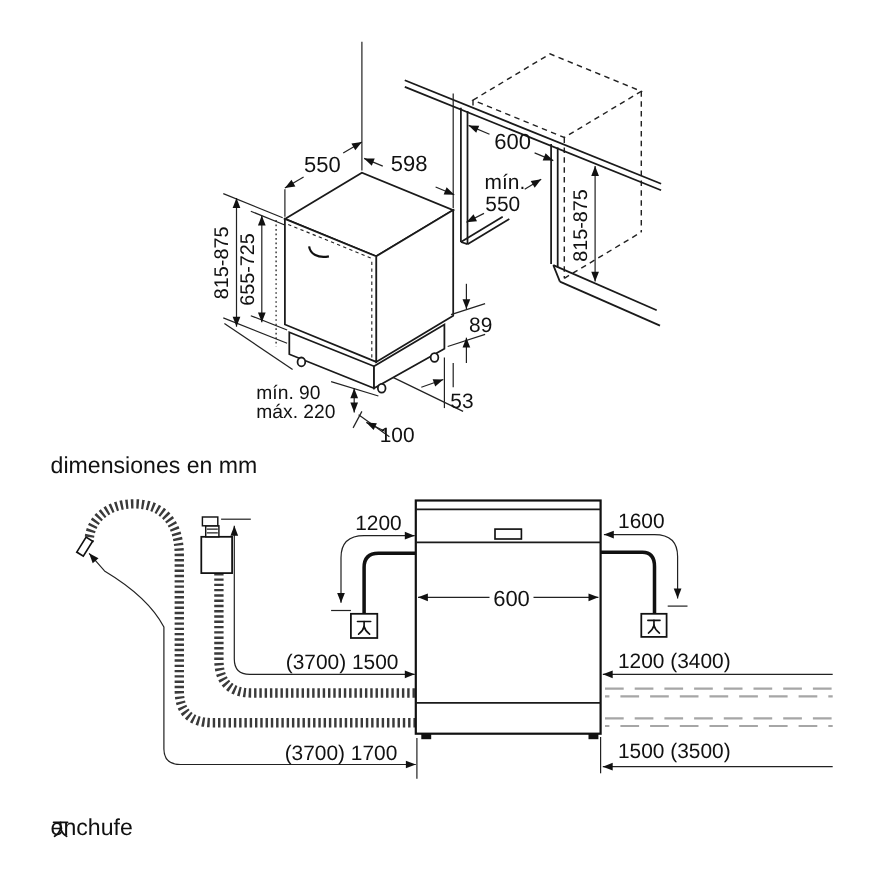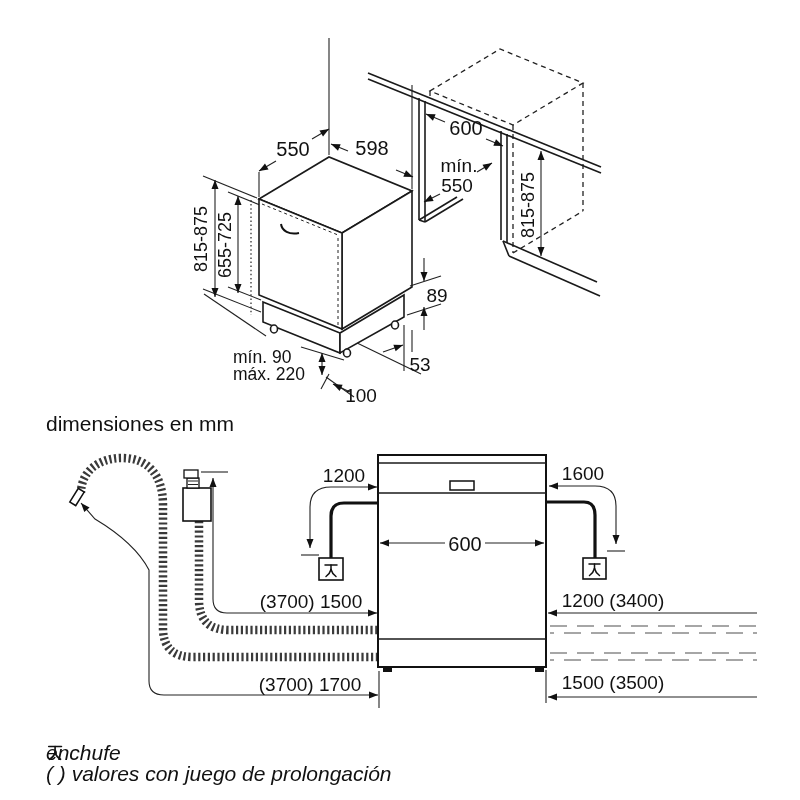--- a/index.html
+++ b/index.html
@@ -16,21 +16,21 @@
   .face{fill:#fff;stroke:#1a1a1a;stroke-width:1.6;}
   .dash{stroke:#222;stroke-width:1.3;fill:none;stroke-dasharray:5 4;}
   .doordash{stroke:#222;stroke-width:1;fill:none;stroke-dasharray:3 3;}
   .dot{stroke:#222;stroke-width:1.2;fill:none;stroke-dasharray:1.5 2.6;}
   .hose{stroke:#3a3a3a;stroke-width:8.5;fill:none;stroke-dasharray:2.2 2.6;}
   .cable{stroke:#111;stroke-width:3.2;fill:none;}
   .graydash{stroke:#a6a6a6;stroke-width:2;fill:none;stroke-dasharray:17 10;}
   .note{position:absolute;font-size:21px;}
   #units-note{left:46px;top:412px;}
   #legend{left:46px;top:742px;line-height:21px;}
-  .legrow{display:flex;align-items:flex-start;gap:6px;font-style:italic;}
+  .legrow{display:flex;align-items:center;gap:6px;}
 </style>
 </head>
 <body>
 
 <div id="stage">
 
   <svg id="topsvg" width="800" height="440" viewBox="0 0 800 440">
     <defs>
       <marker id="arrT" markerWidth="11" markerHeight="9" refX="9.5" refY="4" orient="auto-start-reverse" markerUnits="userSpaceOnUse">
         <path d="M0.5,0.5 L9.5,4 L0.5,7.5 Z" fill="#111"></path>
@@ -226,18 +226,15 @@
       <svg width="20" height="20" viewBox="0 0 22 22">
         <g stroke="#111" stroke-width="1.8" fill="none" stroke-linecap="round">
           <path d="M3,5 H17"></path>
             <path d="M10,5 V11"></path>
           <path d="M10,11 Q9,16 4,19"></path>
             <path d="M10,11 Q11,16 16,19"></path>
         </g>
       </svg>
       <span>enchufe</span>
     </div>
-    <div class="legrow">
-      <span>( ) valores con juego de prolongación</span>
-    </div>
   </div>
 
 </div>
 
 </body></html>

